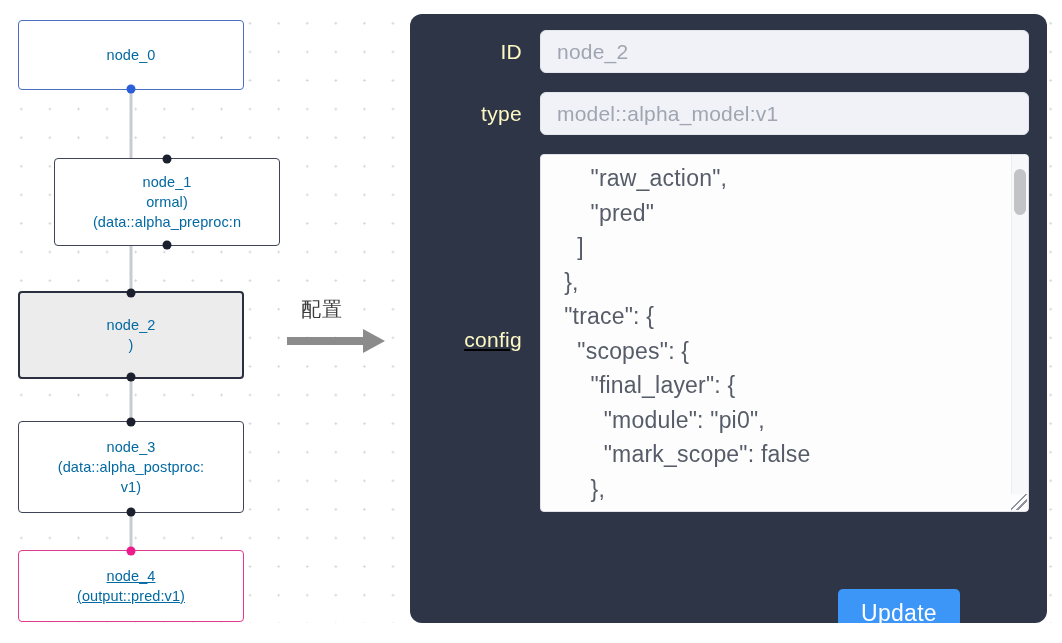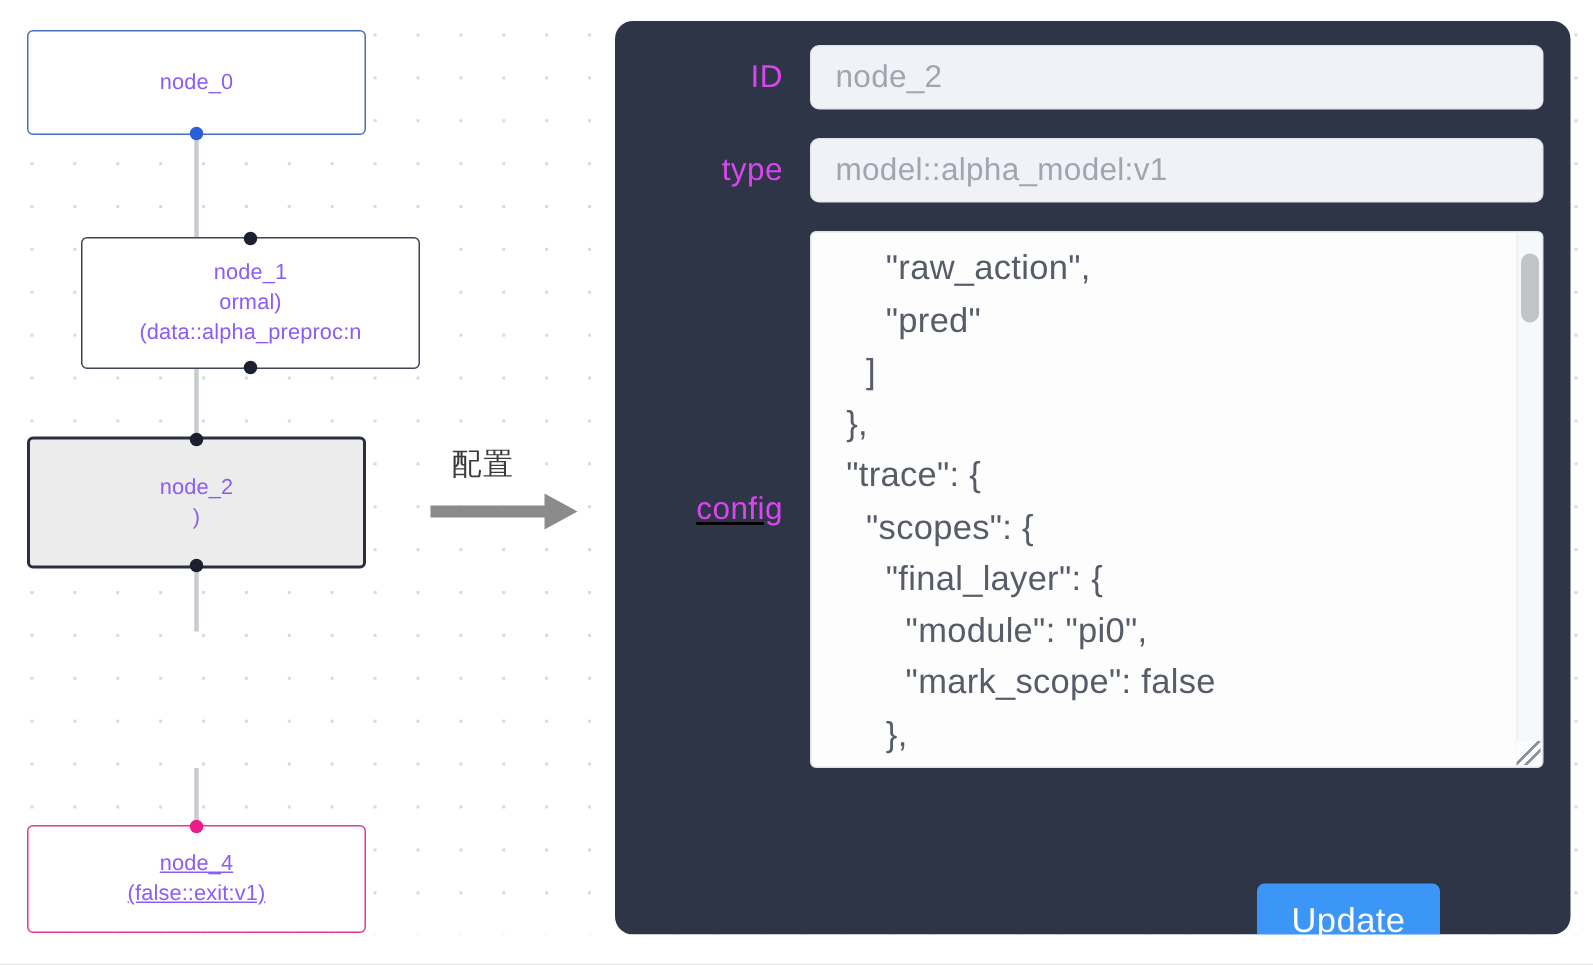--- a/index.html
+++ b/index.html
@@ -29,21 +29,21 @@
     width: 226px;
     left: 18px;
     background: #ffffff;
     border: 1px solid #3d4455;
     border-radius: 4px;
     display: flex;
     flex-direction: column;
     align-items: center;
     justify-content: center;
     text-align: center;
-    color: #8b5cf6;
+    color: #0369a1;
     font-size: 14.5px;
     line-height: 20px;
     letter-spacing: 0.1px;
     box-shadow: 0 0 0 0 rgba(0,0,0,0);
   }
   .node .ln { display: block; width: 100%; padding: 0 6px; box-sizing: border-box; }
   .node.input  { border: 1.5px solid #4a6fc0; }
   .node.output { border: 1.5px solid #e0398f; text-decoration: underline; }
   .node.selected {
     background: #ececec;
@@ -114,21 +114,21 @@
     display: flex;
     align-items: center;
     margin-bottom: 19px;
   }
   .field-label {
     width: 112px;
     flex: 0 0 112px;
     text-align: right;
     padding-right: 18px;
     box-sizing: border-box;
-    color: #d946ef;
+    color: #fef9c3;
     font-size: 21px;
     letter-spacing: 0.3px;
   }
   .field-input {
     flex: 1 1 auto;
     height: 43px;
     background: #f0f2f7;
     border: 1px solid #e2e5ec;
     border-radius: 6px;
     box-sizing: border-box;
@@ -233,24 +233,31 @@
       <div class="handle bot"></div>
     </div>
 
     <div class="node selected" style="top:291px;height:88px;">
       <span class="ln">node_2</span>
       <span class="ln">)</span>
       <div class="handle top"></div>
       <div class="handle bot"></div>
     </div>
 
+    <div class="node" style="top:421px;height:92px;">
+      <span class="ln">node_3</span>
+      <span class="ln">(data::alpha_postproc:</span>
+      <span class="ln">v1)</span>
+      <div class="handle top"></div>
+      <div class="handle bot"></div>
+    </div>
 
     <div class="node output" style="top:550px;height:72px;">
       <span class="ln">node_4</span>
-      <span class="ln">(false::exit:v1)</span>
+      <span class="ln">(output::pred:v1)</span>
       <div class="handle top pink"></div>
     </div>
   </div>
 
   <div id="annotation">
     <div class="cn-label">配置</div>
     <div class="arrow-shaft"></div>
     <div class="arrow-head"></div>
   </div>
 

